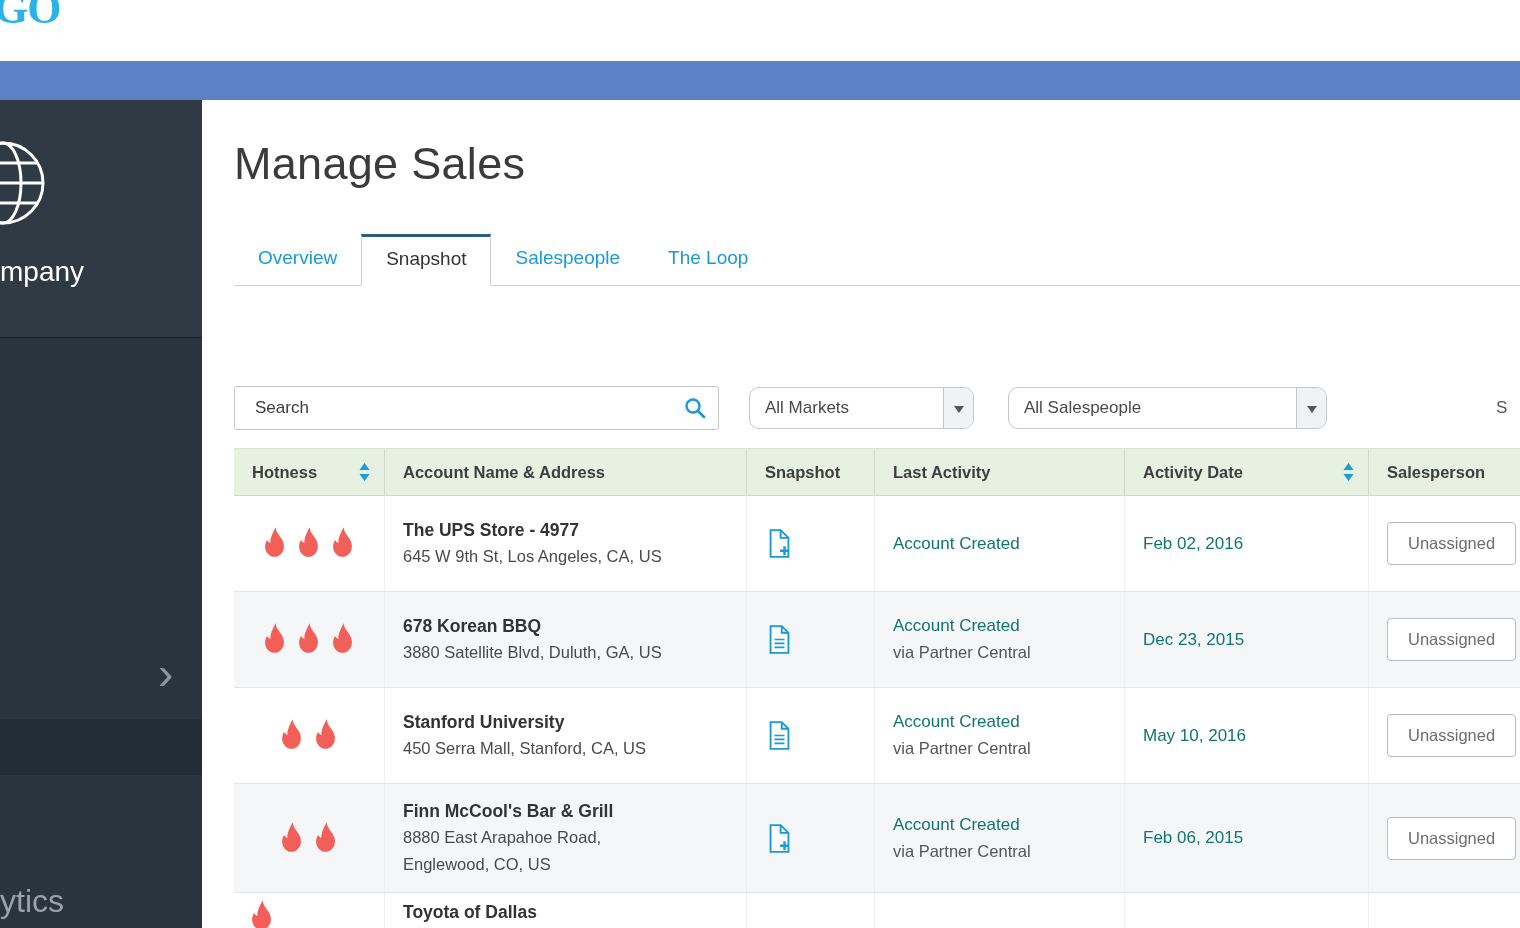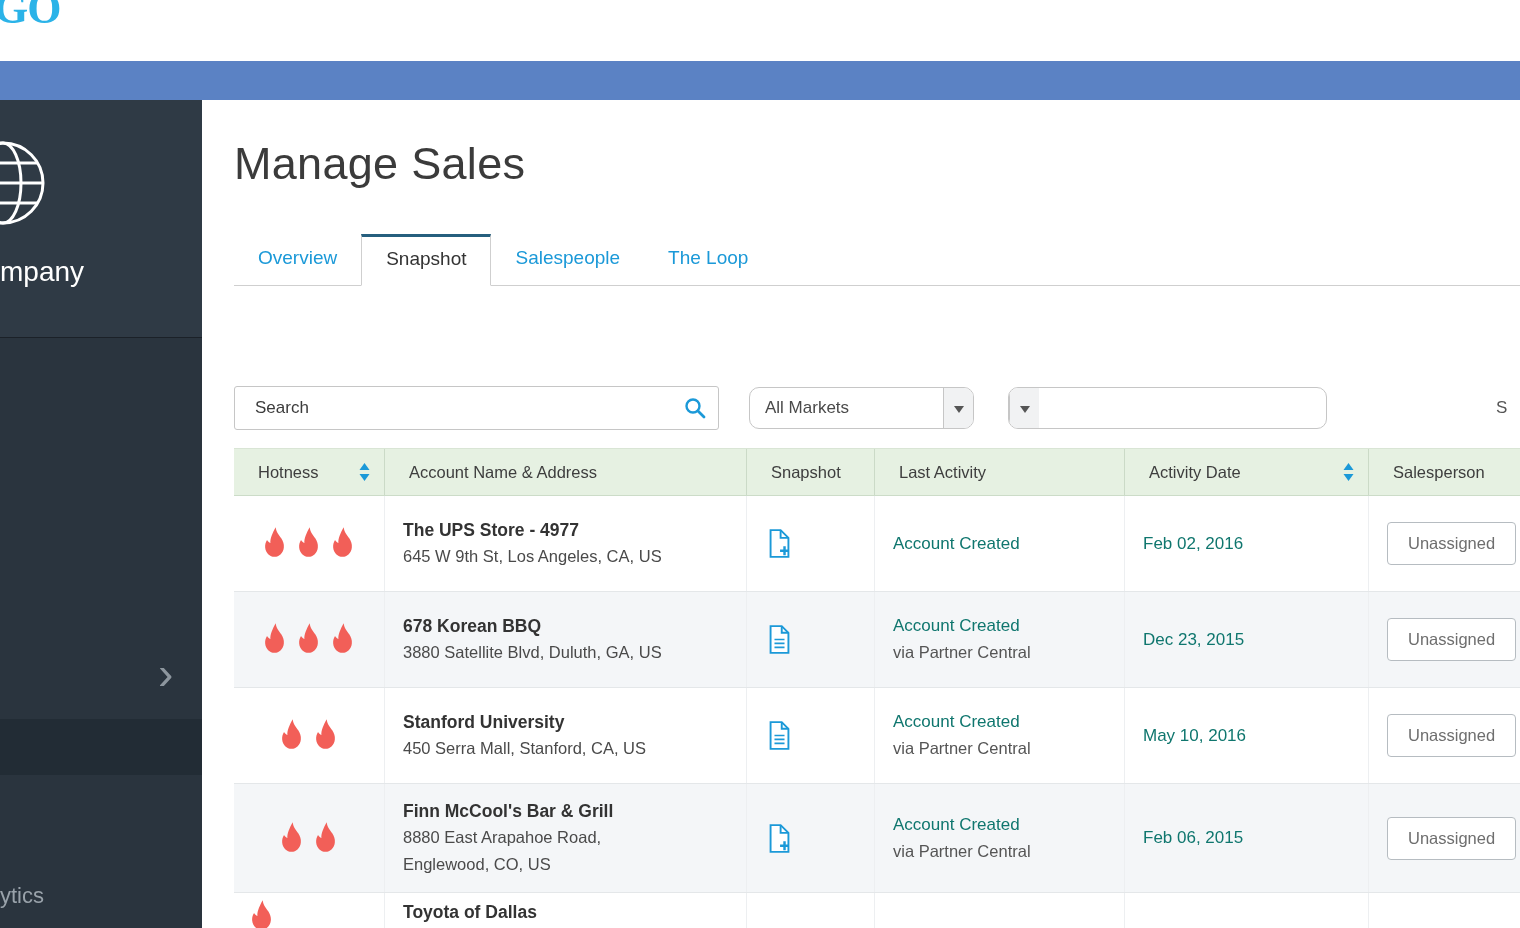--- a/index.html
+++ b/index.html
@@ -12,21 +12,21 @@
   .bluebar { position:absolute; top:61px; left:0; right:0; height:39px; background:#5b82c4; }
   .blue-sliver { position:absolute; top:142px; left:1514px; width:6px; height:44px; background:#2d9fd8; border-radius:3px 0 0 3px; }
 
   
   .sidebar { position:absolute; top:100px; left:0; width:218px; bottom:0; background:#2f3a45; overflow:hidden; }
   .sidebar-lower { position:absolute; top:237px; left:0; right:0; bottom:0; background:#2a343e; border-top:1px solid rgba(0,0,0,.35); }
   .globe { position:absolute; top:38px; left:-42px; }
   .company { position:absolute; top:156px; left:0; font-size:28px; color:#fff; }
   .side-chevron { position:absolute; top:312px; left:158px; font-size:46px; color:#8d969e; cursor:pointer; line-height:1; }
   .active-band { position:absolute; top:381px; left:0; right:0; height:56px; background:#222c35; cursor:pointer; }
-  .analytics { position:absolute; top:545px; left:0; font-size:22px; color:#99a2aa; }
+  .analytics { position:absolute; top:545px; left:0; font-size:32px; color:#99a2aa; }
 
   
   .main { position:absolute; left:202px; top:100px; width:1432px; bottom:0; background:#fff; padding-left:32px; }
   h1.page-title { margin:38px 0 0; font-size:45px; font-weight:400; color:#3b3b3b; letter-spacing:.3px; }
 
   .tabs { display:flex; margin-top:44px; border-bottom:1px solid #cfcfcf; }
   .tab { padding:13px 24px 15px; font-size:19px; color:#1b99d8; cursor:pointer; }
   .tab.active { color:#333; background:#fff; border:1px solid #cfcfcf; border-top:3px solid #265f7e;
                 border-bottom:1px solid #fff; margin-bottom:-1px; padding-top:11px; }
 
@@ -42,22 +42,22 @@
   .dd-sales { width:319px; margin-left:34px; }
   .dd-label { flex:1; padding-left:15px; font-size:17px; color:#4a4a4a; white-space:nowrap; }
   .dd-caret-box { width:30px; align-self:stretch; border-left:1px solid #c6c6c6; background:#f1f2f3;
                   display:flex; align-items:center; justify-content:center; }
   .caret { width:0; height:0; border:5px solid transparent; border-top:7px solid #555; margin-top:7px; }
   .clipped-text { position:absolute; left:1262px; top:12px; font-size:17px; color:#555; }
 
   
   .table { margin-top:18px; width:1300px; }
   .thead { display:flex; background:#e6f1e2; border-top:1px solid #d9e5d5; border-bottom:1px solid #ccdcc8; height:48px; }
-  .th { display:flex; align-items:center; font-weight:normal; font-size:16.5px; color:#3e3e3e;
-        padding:0 14px 0 24px; }
+  .th { display:flex; align-items:center; font-weight:bold; font-size:16.5px; color:#3e3e3e;
+        padding:0 14px 0 18px; }
   .th + .th { border-left:1px solid #cbdac7; }
   .th .spacer { flex:1; }
   .sort-toggle { display:flex; align-items:center; cursor:pointer; }
 
   .col-hot{width:150px}.col-name{width:362px}.col-snap{width:128px}.col-act{width:250px}.col-date{width:244px}.col-sales{width:166px}
 
   .trow { display:flex; min-height:96px; border-bottom:1px solid #e4e7e9; background:#fff; }
   .trow.alt { background:#f4f6f8; }
   .td { display:flex; flex-direction:column; justify-content:center; padding:14px 14px 14px 18px; }
   .td + .td { border-left:1px solid #edeff1; }
@@ -124,20 +124,21 @@
         </svg>
       </span>
     </div>
     <div class="dropdown dd-markets">
       <span class="dd-label">All Markets</span>
       <span class="dd-caret-box">
           <span class="caret"></span>
         </span>
     </div>
     <div class="dropdown dd-sales">
+      <span class="dd-label">All Salespeople</span>
       <span class="dd-caret-box">
           <span class="caret"></span>
         </span>
     </div>
     <span class="clipped-text">S</span>
   </div>
 
   <div class="table">
     <div class="thead">
       <div class="th col-hot">

